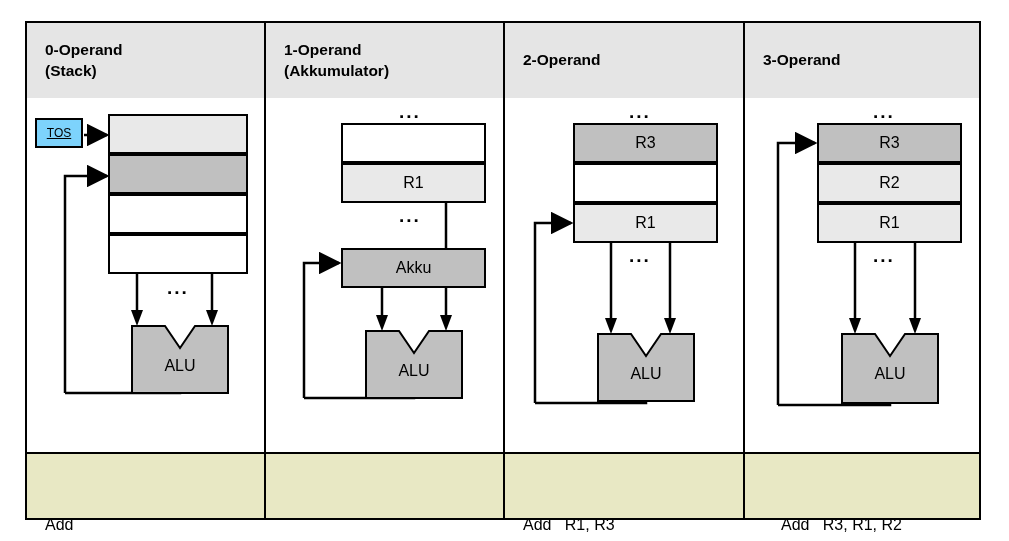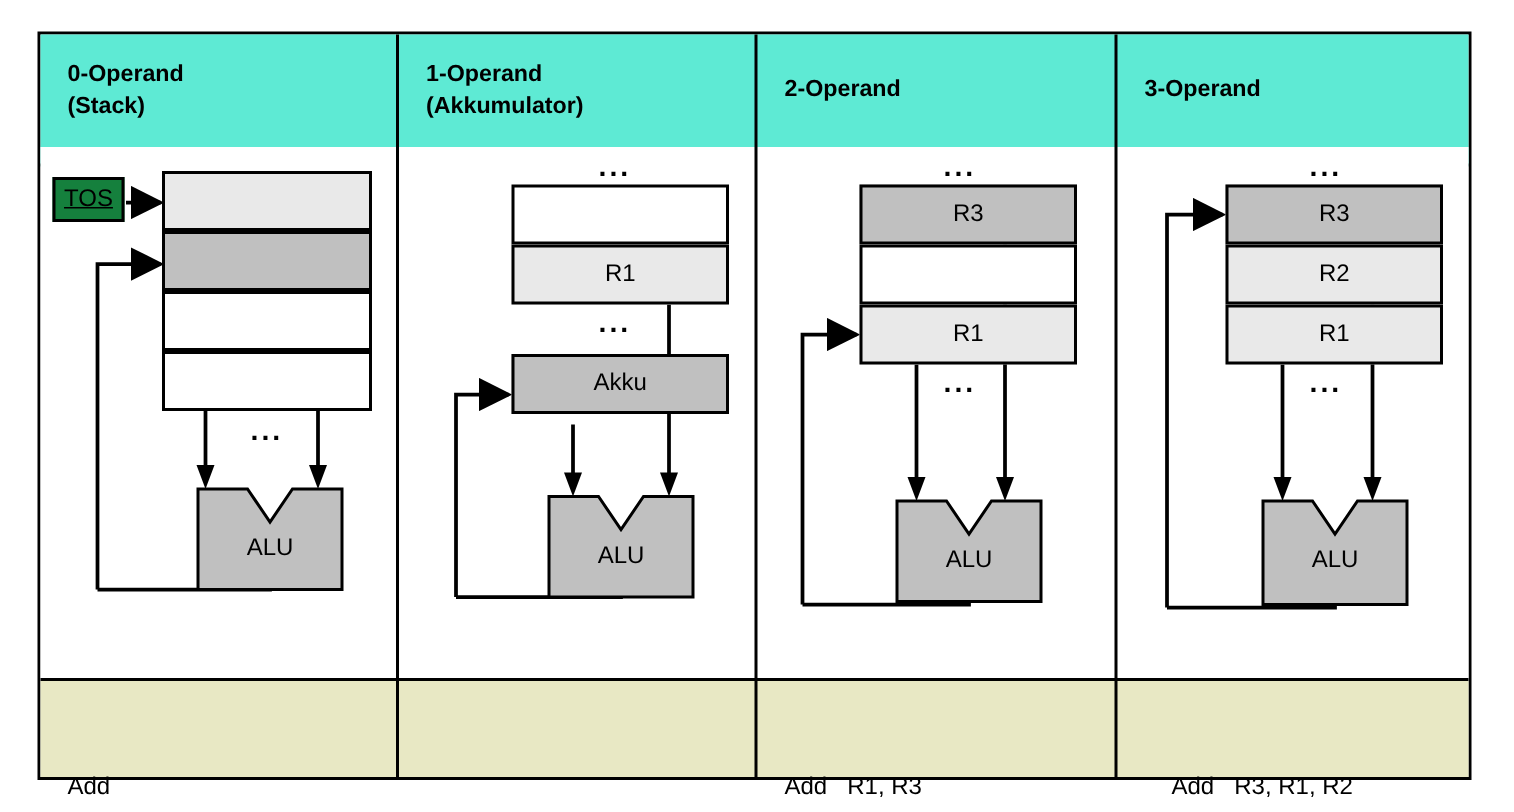--- a/index.html
+++ b/index.html
@@ -10,21 +10,21 @@
   }
   #root{position:relative;width:1009px;height:541px;}
 
   
   .tbl{
     position:absolute;left:25px;top:21px;width:956px;height:499px;
     border:2px solid #000;box-sizing:border-box;
   }
   .hdr-row{
     position:absolute;left:0;top:0;width:100%;height:88px;
-    background:#5eead4;border-bottom:2px solid #000;box-sizing:border-box;
+    background:#e5e5e5;border-bottom:2px solid #000;box-sizing:border-box;
   }
   .body-row{
     position:absolute;left:0;top:75px;width:100%;height:356px;
     background:#ffffff;border-bottom:2px solid #000;box-sizing:border-box;
   }
   .foot-row{
     position:absolute;left:0;top:431px;width:100%;height:64px;
     background:#e8e8c4;box-sizing:border-box;
   }
   
@@ -54,22 +54,22 @@
   .bx{position:absolute;box-sizing:border-box;border:2px solid #000;
       display:flex;align-items:center;justify-content:center;
       font-size:16px;color:#000;}
   .fill-lite{background:#e9e9e9;}
   .fill-mid{background:#c0c0c0;text-align:right;}
   .fill-none{background:#ffffff;}
 
   .dots{position:absolute;font-size:19px;font-weight:bold;color:#000;
         letter-spacing:2px;line-height:1;}
   .tosbox{position:absolute;box-sizing:border-box;border:2px solid #000;
-        background:#15803d;display:flex;align-items:center;justify-content:center;
-        font-size:16px;color:#000;text-decoration:underline;}
+        background:#7dd3fc;display:flex;align-items:center;justify-content:center;
+        font-size:12px;color:#000;text-decoration:underline;}
 </style>
 </head>
 <body>
 
 <div id="root">
   <div class="tbl">
 
     <div class="hdr-row">
       <div class="vsep h" style="left:237px"></div>
       <div class="vsep h" style="left:476px"></div>
@@ -158,21 +158,21 @@
           <path d="M100,233 L133,233 L148,255 L163,233 L196,233 L196,300 L100,300 Z" fill="#c0c0c0" stroke="#000" stroke-width="2"></path>
         </svg>
 
         <div class="dots" style="left:133px;top:4px">...</div>
 
         <div class="bx fill-none" style="left:75px;top:25px;width:145px;height:40px"></div>
         <div class="bx fill-lite" style="left:75px;top:65px;width:145px;height:40px">R1</div>
 
         <div class="dots" style="left:133px;top:108px">...</div>
 
-        <div class="bx fill-mid" style="left:75px;top:138px;width:145px;height:40px">Akku</div>
+        <div class="bx fill-mid" style="left:75px;top:150px;width:145px;height:40px">Akku</div>
 
         <div style="position:absolute;left:100px;top:249px;width:96px;height:48px;display:flex;align-items:center;justify-content:center;font-size:16px;">ALU</div>
       </div>
 
       <div class="pane" style="left:478px;width:238px">
         <svg width="238" height="356">
           <defs>
             <marker id="ah2" markerWidth="9" markerHeight="9" refX="8" refY="4.5" orient="auto">
               <path d="M0,0 L9,4.5 L0,9 z" fill="#000"></path>
             </marker>

